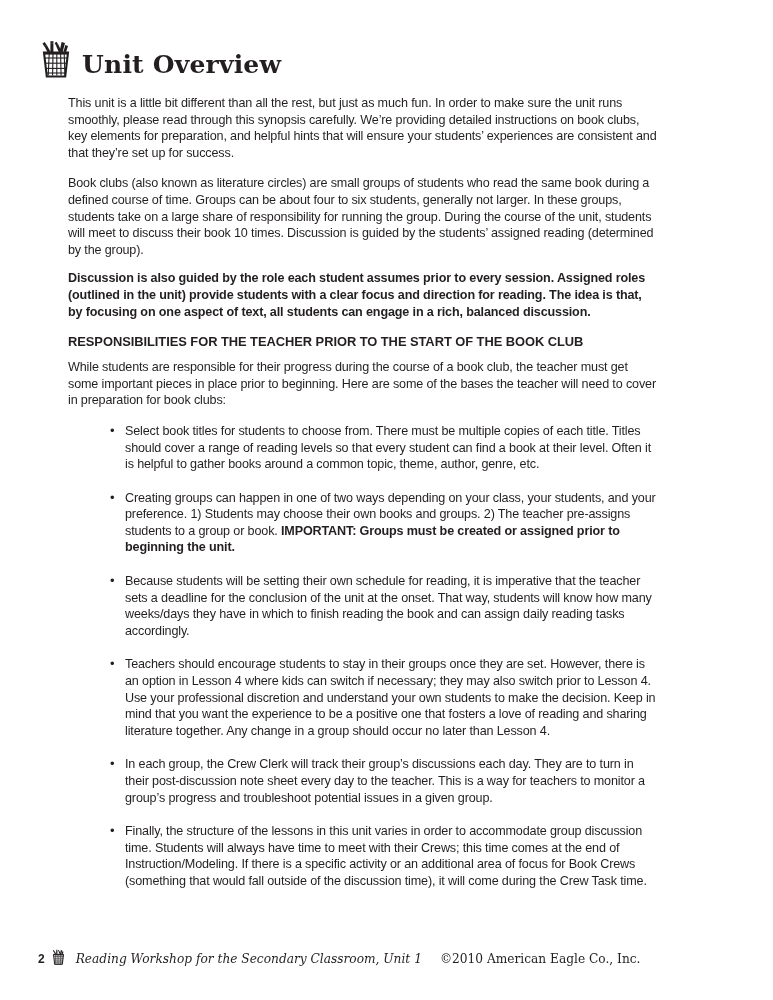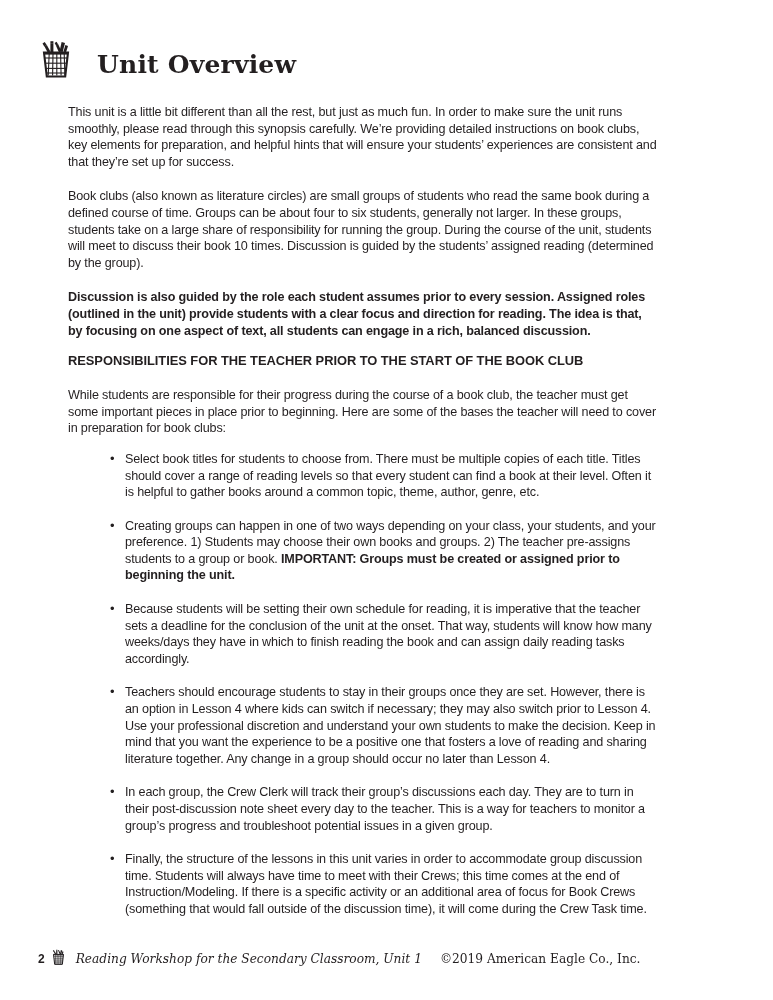--- a/index.html
+++ b/index.html
@@ -21,21 +21,21 @@
     background: #ffffff;
   }
 
   
   .header {
     position: absolute;
     left: 38px;
     top: 40px;
     display: flex;
     align-items: flex-end;
-    gap: 23px;
+    gap: 8px;
   }
   .logo-icon {
     width: 36px;
     height: 40px;
     display: block;
     flex: 0 0 auto;
   }
   .page-title {
     font-family: "DejaVu Serif", serif;
     font-weight: bold;
@@ -49,21 +49,21 @@
 
   
   .content {
     position: absolute;
     left: 68px;
     top: 86px;
     width: 589px;
   }
 
   p.body-text {
-    margin: 18px 0 12px 0;
+    margin: 9px 0 12px 0;
     font-size: 12.6px;
     line-height: 16.6px;
     text-align: left;
     font-stretch: condensed;
     transform-origin: left top;
     letter-spacing: -0.15px;
   }
   p.body-text:last-child { margin-bottom: 0; }
 
   .section {
@@ -255,16 +255,16 @@
             <line x1="6.6" y1="18.0" x2="29.4" y2="18.0"></line>
             <line x1="7.2" y1="23.2" x2="28.8" y2="23.2"></line>
             <line x1="7.8" y1="28.4" x2="28.2" y2="28.4"></line>
             <line x1="8.4" y1="33.0" x2="27.7" y2="33.0"></line>
           </g>
           <path d="M6 12.5 L30 12.5 L30 14.6 L6 14.6 Z" fill="#231f20"></path>
         </g>
       </svg>
     </span>
     <span class="footer-title">Reading Workshop for the Secondary Classroom, Unit 1</span>
-    <span class="footer-copy">©2019 American Eagle Co., Inc.</span>
+    <span class="footer-copy">©2010 American Eagle Co., Inc.</span>
   </div>
 
 </div>
 
 </body></html>

